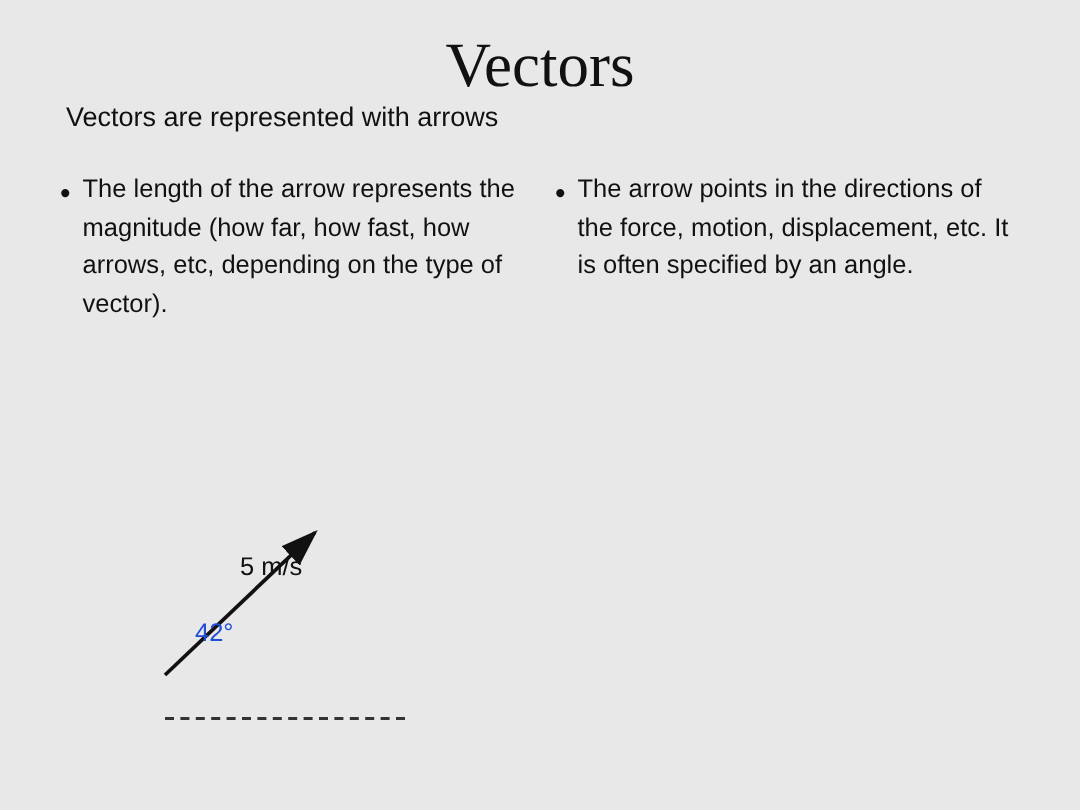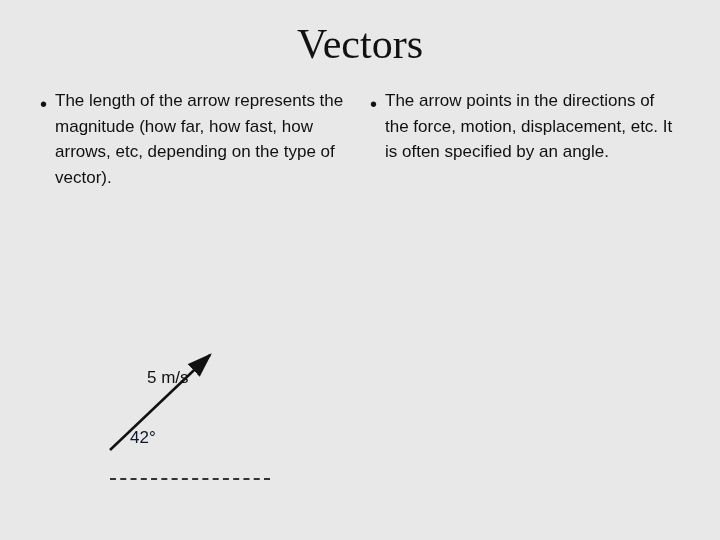--- a/index.html
+++ b/index.html
@@ -19,21 +19,21 @@
       background-color: #e8e8e8;
       padding: 20px 40px;
       position: relative;
     }
 
     .title {
       font-size: 42px;
       font-weight: normal;
       text-align: center;
       color: #111;
-      margin-bottom: 20px;
+      margin-bottom: 0;
       font-family: Georgia, serif;
     }
 
     .subtitle {
       font-size: 18px;
       color: #111;
       margin-bottom: 24px;
       margin-left: 4px;
     }
 
@@ -67,31 +67,30 @@
       bottom: 50px;
       left: 80px;
       width: 220px;
       height: 160px;
     }
 
     .label-5ms {
       position: absolute;
       font-size: 17px;
       color: #111;
-      left: 67px;
+      left: 80px;
       top: 38px;
     }
 
     .label-42 {
       position: absolute;
       font-size: 17px;
-      color: #0f172a;
+      color: #1d4ed8;
       left: 50px;
       top: 82px;
-      margin-top: 16px;
     }
 
     .dashed-line {
       position: absolute;
       bottom: 10px;
       left: 30px;
       width: 160px;
       border-bottom: 2px dashed #333;
     }
 
@@ -103,20 +102,21 @@
       height: 150px;
     }
   </style>
 </head>
 <body>
 
 <div class="slide">
 
   <h1 class="title">Vectors</h1>
 
+  <p class="subtitle">Vectors are represented with arrows</p>
 
   <div class="content-area">
 
     <div class="column">
       <div class="bullet-item">
         <span class="bullet">•</span>
         <span>The length of the arrow represents the magnitude (how far, how fast, how arrows, etc, depending on the type of vector).</span>
       </div>
     </div>
 

